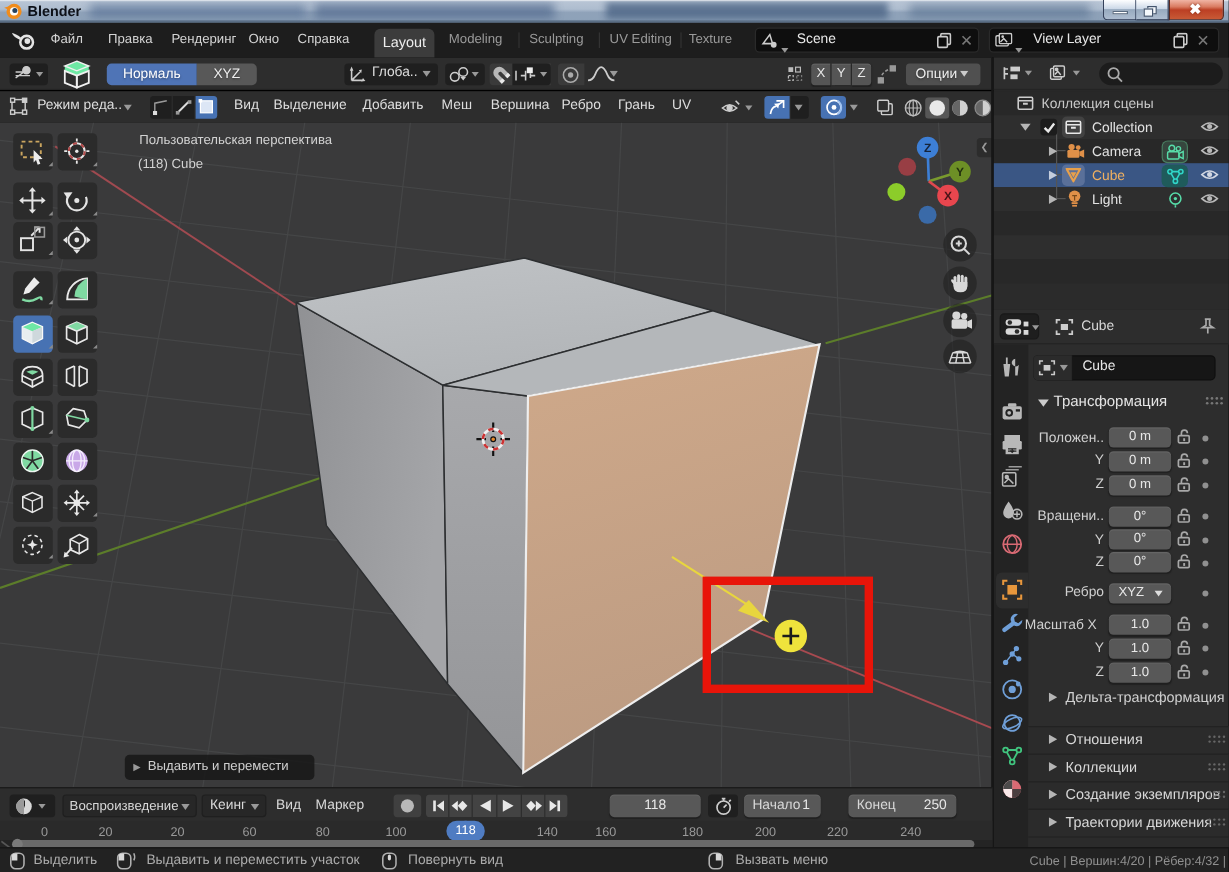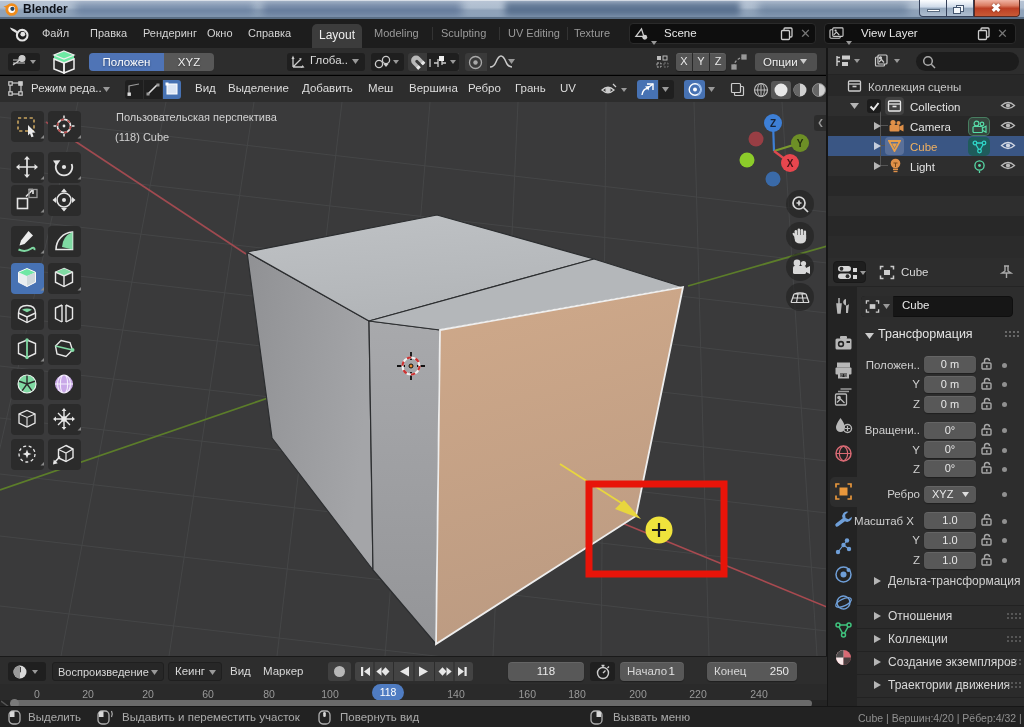--- a/index.html
+++ b/index.html
@@ -103,21 +103,21 @@
       </g>
     <path d="M19 6 L25 6 L22 10 Z" fill="#999"></path>
   </svg>
 
   <svg class="abs" style="left:52px;top:2px;" width="24" height="24" viewBox="0 0 24 24">
     <polygon points="12,1 22,5 22,9 12,13 2,9 2,5" fill="#6ee9a4"></polygon>
     <polygon points="2,9 12,13 12,23 2,19" fill="none" stroke="#f0f0f0" stroke-width="1.5"></polygon>
     <polygon points="22,9 12,13 12,23 22,19" fill="none" stroke="#f0f0f0" stroke-width="1.5"></polygon>
     <polygon points="12,1 22,5 12,9 2,5" fill="none" stroke="#f0f0f0" stroke-width="1.2"></polygon>
   </svg>
-  <div class="abs" style="left:89px;top:5px;width:75px;height:18px;background:#4f74b6;border-radius:4px 0 0 4px;color:#fff;font-size:11.5px;text-align:center;line-height:18px;text-shadow:0 1px 2px rgba(0,0,0,.4);">Положен</div>
+  <div class="abs" style="left:89px;top:5px;width:75px;height:18px;background:#4f74b6;border-radius:4px 0 0 4px;color:#fff;font-size:11.5px;text-align:center;line-height:18px;text-shadow:0 1px 2px rgba(0,0,0,.4);">Нормаль</div>
   <div class="abs" style="left:164px;top:5px;width:50px;height:18px;background:#585858;border-radius:0 4px 4px 0;color:#eee;font-size:11.5px;text-align:center;line-height:18px;text-shadow:0 1px 2px rgba(0,0,0,.4);">XYZ</div>
 
   <div class="abs" style="left:287px;top:5px;width:78px;height:18px;background:#1f1f1f;border-radius:3px;"></div>
   <svg class="abs" style="left:290px;top:6px;" width="16" height="16" viewBox="0 0 16 16">
       <g stroke="#ccc" stroke-width="1.3" fill="none">
         <path d="M3 13 L3 4 M3 13 L12 13 M3 13 L10 6"></path>
         <path d="M1.5 5 L3 1.5 L4.5 5 Z M12.5 11 L14.5 13.5 L11 14 Z M9 4.5 L11.5 4 L11 7 Z" fill="#ccc" stroke="none"></path>
       </g>
     </svg>
   <div class="abs" style="left:310px;top:6px;font-size:11.5px;color:#ddd;">Глоба..</div>
@@ -350,20 +350,21 @@
   <polygon points="641,417 624,398 615,407" fill="#e8d63e"></polygon>
 
   <rect x="589" y="382" width="135" height="90" fill="none" stroke="#e81409" stroke-width="7"></rect>
 
   <circle cx="659" cy="428" r="13.5" fill="#efe33c"></circle>
   <path d="M652 428 L666 428 M659 421 L659 435" stroke="#1c1c1c" stroke-width="2.2"></path>
   </svg>
 
   <div class="abs" style="left:116px;top:9px;font-size:11px;color:#d2d2d2;">Пользовательская перспектива</div>
   <div class="abs" style="left:115px;top:29px;font-size:11px;color:#d2d2d2;">(118) Cube</div>
+  <div class="abs" style="left:104px;top:527px;width:158px;height:21px;background:rgba(24,24,24,.85);border-radius:4px;font-size:11px;color:#cfcfcf;line-height:21px;"><span style="margin-left:7px;color:#999;font-size:8px;">▶</span><span style="margin-left:6px;">Выдавить и перемести</span></div>
 
   <svg class="abs" style="left:8px;top:6px;" width="78" height="366" viewBox="0 0 78 366">
     <g fill="#2b2b2b">
       <rect x="3" y="3" width="33" height="31" rx="4"></rect>
         <rect x="40" y="3" width="33" height="31" rx="4"></rect>
       <rect x="3" y="44" width="33" height="31" rx="4"></rect>
         <rect x="40" y="44" width="33" height="31" rx="4"></rect>
       <rect x="3" y="77" width="33" height="31" rx="4"></rect>
         <rect x="40" y="77" width="33" height="31" rx="4"></rect>
       <rect x="3" y="118" width="33" height="31" rx="4"></rect>
@@ -1080,21 +1081,21 @@
   <div class="abs fld" style="left:620px;top:5px;width:64px;height:19px;line-height:19px;font-size:11.5px;text-align:left;"><span style="margin-left:7px;color:#d8d8d8;">Начало</span><span class="abs" style="right:9px;">1</span></div>
   <div class="abs fld" style="left:707px;top:5px;width:90px;height:19px;line-height:19px;font-size:11.5px;text-align:left;"><span style="margin-left:7px;color:#d8d8d8;">Конец</span><span class="abs" style="right:8px;">250</span></div>
 
   <div class="abs" style="left:17px;top:31px;width:40px;font-size:10.5px;color:#999;text-align:center;">0</div>
   <div class="abs" style="left:68px;top:31px;width:40px;font-size:10.5px;color:#999;text-align:center;">20</div>
   <div class="abs" style="left:128px;top:31px;width:40px;font-size:10.5px;color:#999;text-align:center;">20</div>
   <div class="abs" style="left:188px;top:31px;width:40px;font-size:10.5px;color:#999;text-align:center;">60</div>
   <div class="abs" style="left:249px;top:31px;width:40px;font-size:10.5px;color:#999;text-align:center;">80</div>
   <div class="abs" style="left:310px;top:31px;width:40px;font-size:10.5px;color:#999;text-align:center;">100</div>
   <div class="abs" style="left:436px;top:31px;width:40px;font-size:10.5px;color:#999;text-align:center;">140</div>
-  <div class="abs" style="left:496px;top:31px;width:40px;font-size:10.5px;color:#999;text-align:right;">160</div>
+  <div class="abs" style="left:496px;top:31px;width:40px;font-size:10.5px;color:#999;text-align:left;">160</div>
   <div class="abs" style="left:557px;top:31px;width:40px;font-size:10.5px;color:#999;text-align:center;">180</div>
   <div class="abs" style="left:618px;top:31px;width:40px;font-size:10.5px;color:#999;text-align:center;">200</div>
   <div class="abs" style="left:678px;top:31px;width:40px;font-size:10.5px;color:#999;text-align:center;">220</div>
   <div class="abs" style="left:739px;top:31px;width:40px;font-size:10.5px;color:#999;text-align:center;">240</div>
 
   <div class="abs" style="left:387px;top:27px;width:2px;height:23px;background:#4f7cc2;"></div>
   <div class="abs" style="left:372px;top:27px;width:32px;height:17px;background:#4f7cc2;border-radius:8.5px;color:#fff;font-size:10.5px;text-align:center;line-height:17px;">118</div>
 
   <div class="abs" style="left:13px;top:43px;width:799px;height:7px;background:#6a6a6a;border-radius:3.5px;"></div>
   <div class="abs" style="left:10px;top:42px;width:9px;height:9px;border-radius:50%;background:#7a7a7a;"></div>

